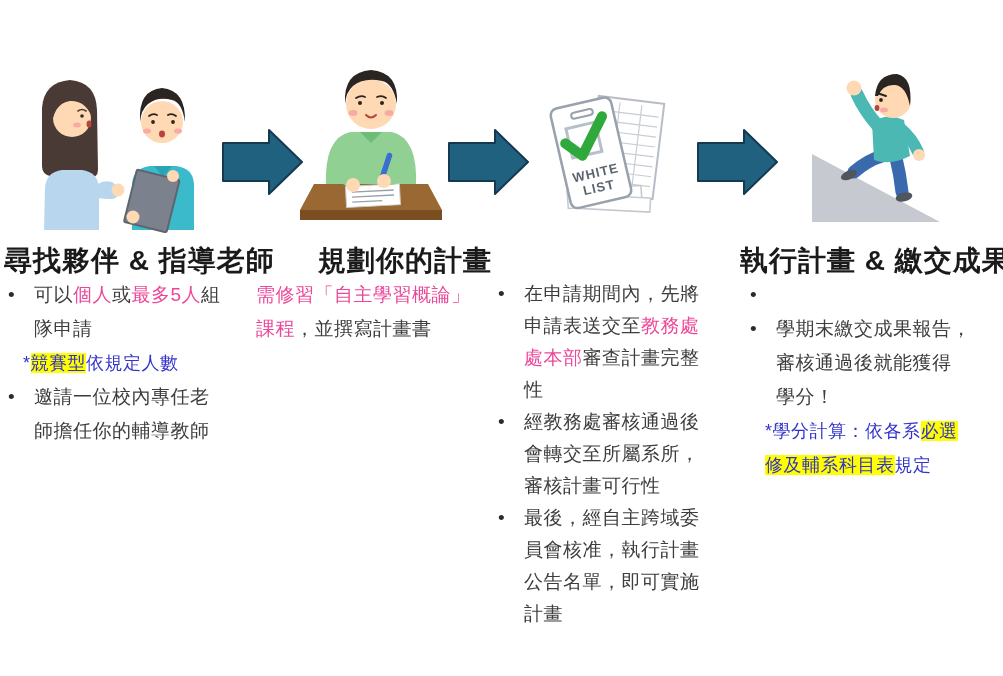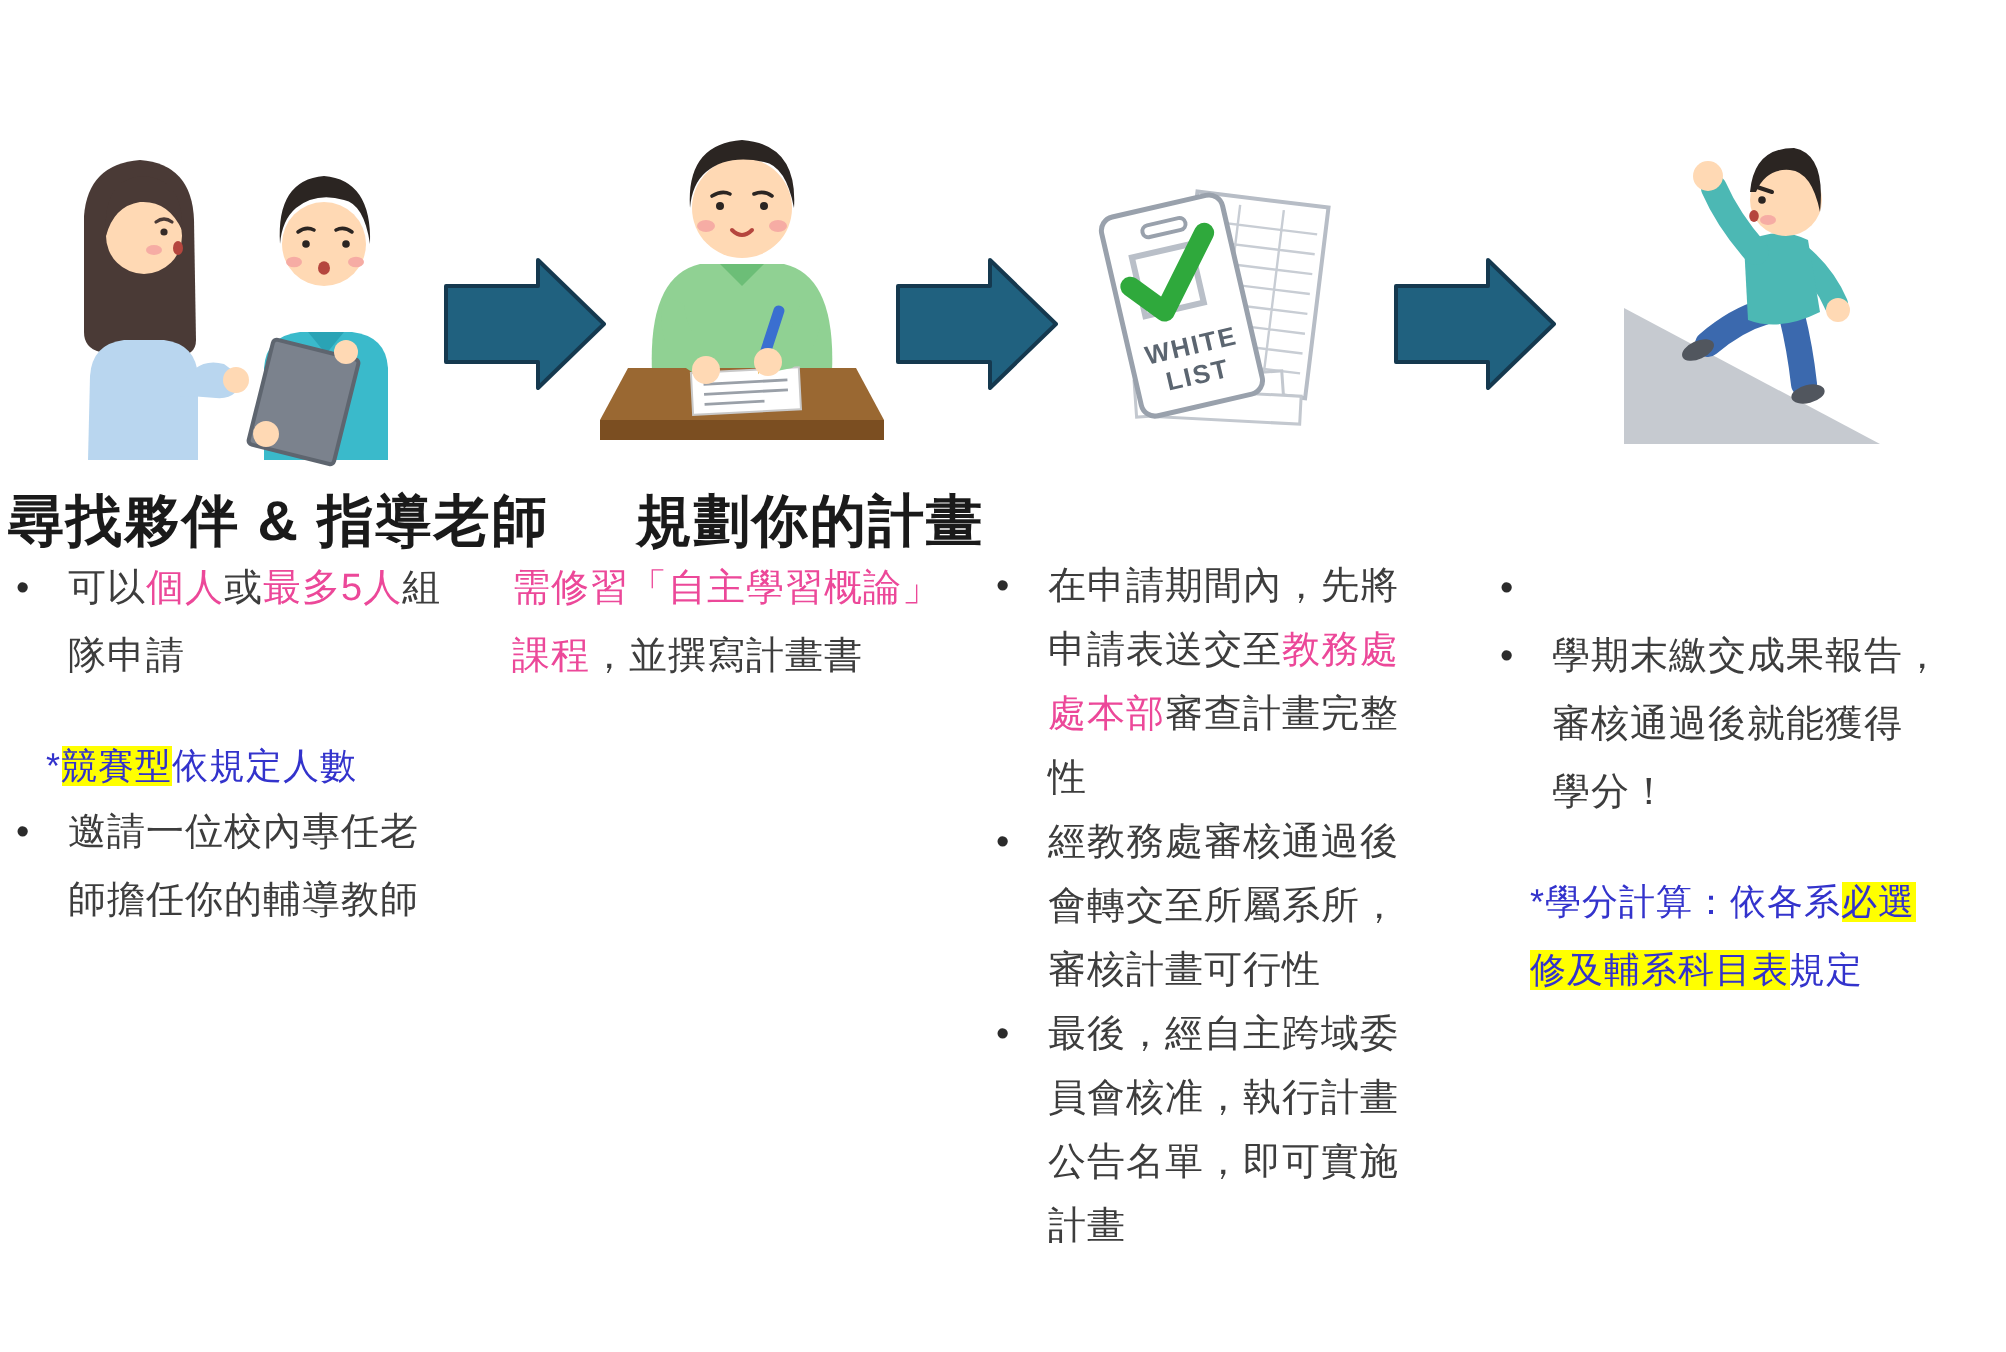--- a/index.html
+++ b/index.html
@@ -14,21 +14,21 @@
     text-align:right;letter-spacing:1px;white-space:nowrap;
   }
   .step-body{
     position:absolute;top:278px;font-size:19px;line-height:34px;color:#3d3d3d;
     letter-spacing:0.5px;
   }
   .step-body.tight{line-height:32px;}
   .item{display:flex;}
   .item .marker{flex:0 0 26px;width:26px;color:#2b2b2b;}
   .item .txt{white-space:pre-wrap;flex:1;}
-  .item.note{padding-left:15px;font-size:18px;margin-top:20px;}
+  .item.note{padding-left:15px;font-size:18px;}
   .item.plain .txt{flex:1;}
   .c-pink{color:#ec4899;}
   .c-blue{color:#3333CC;}
   .hl{background:#FFFF00;}
   .wl-text{font-family:"Liberation Sans",sans-serif;font-weight:bold;font-size:13px;
     fill:#5b6570;letter-spacing:1px;}
 </style>
 </head>
 <body>
 
@@ -146,20 +146,21 @@
       <path d="M77,34 Q79,12 99,12 Q115,15 112,44 Q108,24 97,23 Q85,22 80,34 Z" fill="#2B2522"></path>
       <path d="M79,31 l9,3" stroke="#2B2522" stroke-width="2" stroke-linecap="round"></path>
       <circle cx="83" cy="38" r="1.9" fill="#2B2522"></circle>
       <ellipse cx="86" cy="48" rx="4" ry="2.5" fill="#F6ACA4"></ellipse>
       <ellipse cx="79" cy="46" rx="2.4" ry="3" fill="#B5463E"></ellipse>
     </svg>
   </div>
 
   <div class="step-title" style="left:4px;width:232px">尋找夥伴 &amp; 指導老師</div>
   <div class="step-title" style="left:252px;width:240px">規劃你的計畫</div>
+  <div class="step-title" style="left:740px;width:240px">執行計畫 &amp; 繳交成果</div>
 
   <div class="step-body" id="body-0" style="left:8px;width:226px">
       <div class="item bullet">
         <span class="marker">•</span>
         <span class="txt"><span>可以</span><span class="c-pink">個人</span><span>或</span><span class="c-pink">最多5人</span><span>組
 隊申請</span></span>
       </div>
       <div class="item note">
         <span class="txt"><span class="c-blue">*</span><span class="c-blue hl">競賽型</span><span class="c-blue">依規定人數</span></span>
       </div>

